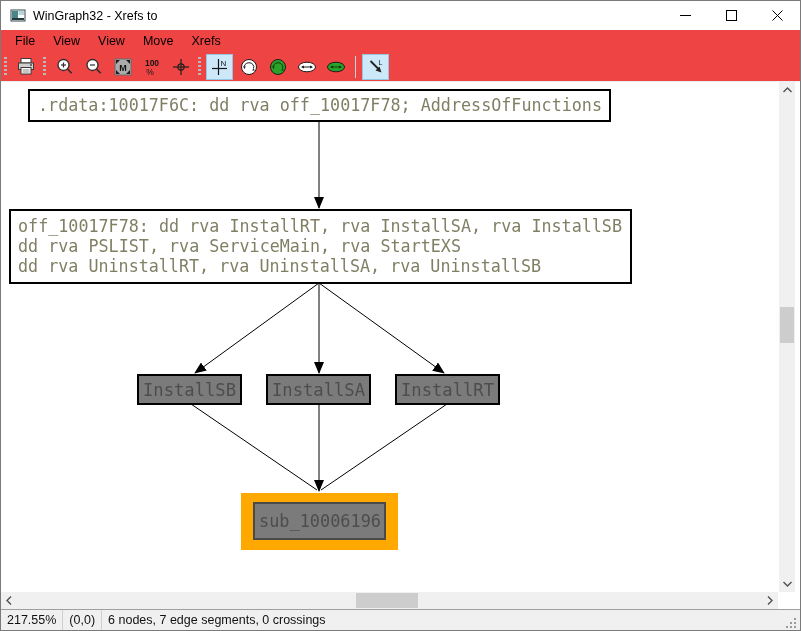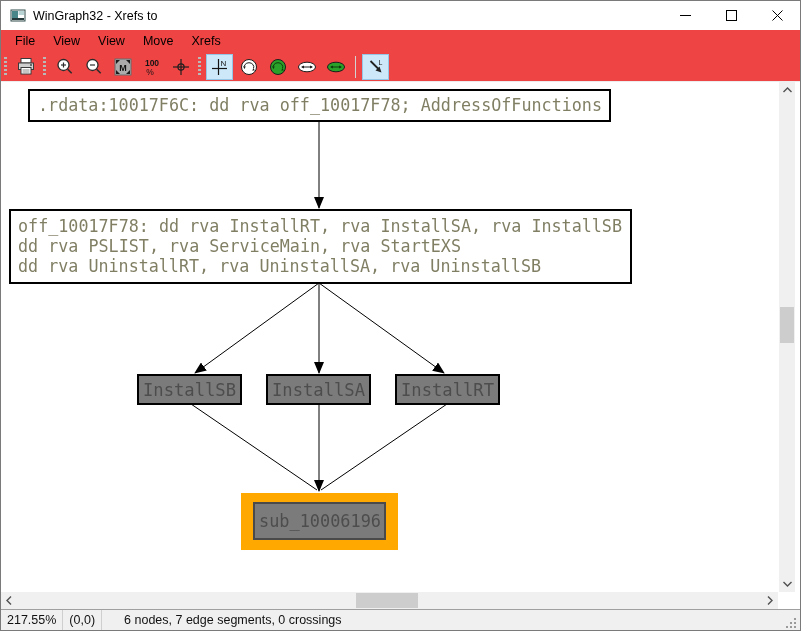--- a/index.html
+++ b/index.html
@@ -38,21 +38,21 @@
   .vsb .up { top:0; left:0; }
   .vsb .down { bottom:0; left:0; }
   .hsb { position:absolute; left:0; top:510px; width:777px; height:17px; background:#f0f0f0; }
   .hsb .thumb { position:absolute; left:355px; top:1px; width:62px; height:15px; background:#cdcdcd; }
   .hsb .left { left:0; top:0; }
   .hsb .right { right:0; top:0; }
   
   .statusbar { height:21px; background:#f0f0f0; border-top:1px solid #9f9f9f;
                display:flex; align-items:center; font-size:12.5px; color:#111; flex:0 0 auto; }
   .seg { padding:0 6px; height:100%; display:flex; align-items:center; border-right:1px solid #cfcfcf; }
-  .seg.last { border-right:none;margin-left:16px; }
+  .seg.last { border-right:none; }
   .grip-corner { margin-left:auto; margin-right:2px; align-self:flex-end; }
 </style>
 </head>
 <body>
 
 <div class="window">
 
   <div class="titlebar">
     <svg class="tb-icon" viewBox="0 0 16 16">
       <rect x="1" y="2" width="14" height="11" fill="#ffffff" stroke="#2e4a4a"></rect>

